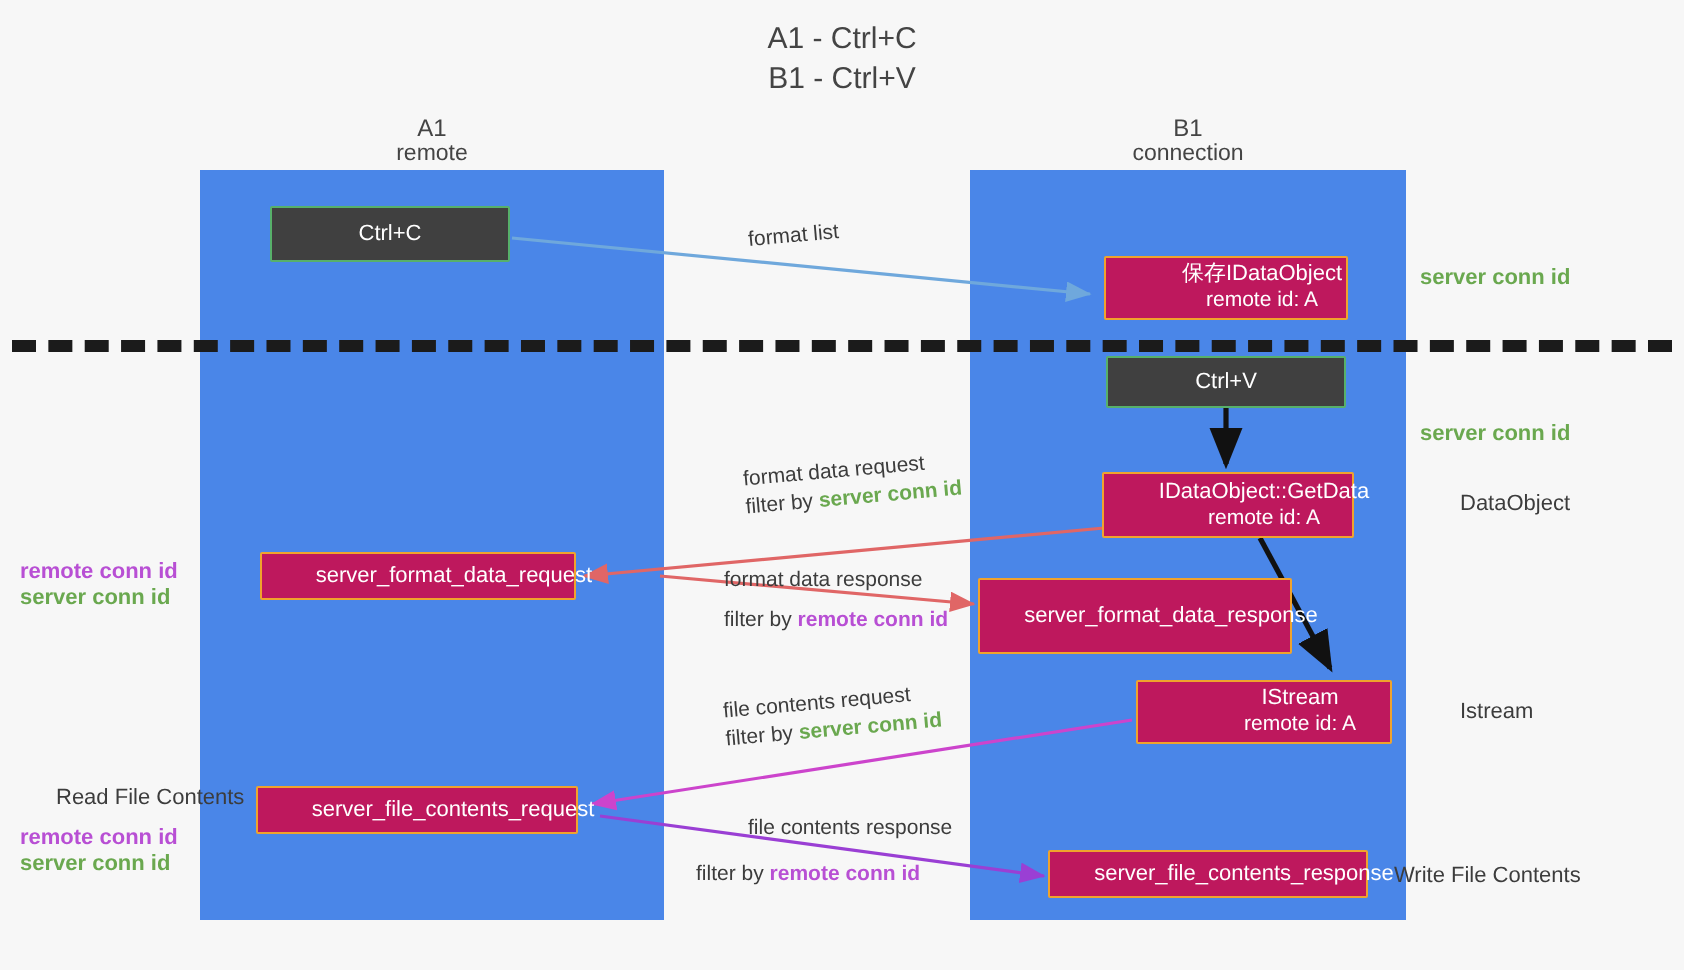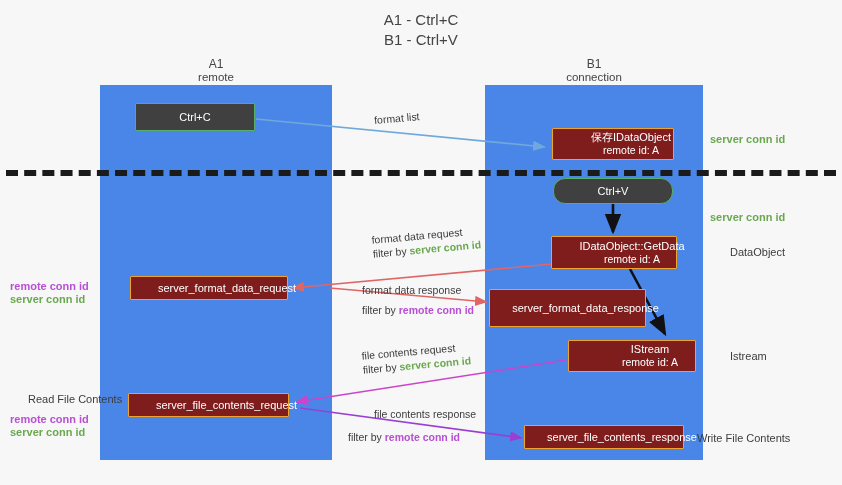--- a/index.html
+++ b/index.html
@@ -49,21 +49,21 @@
     position: absolute;
     box-sizing: border-box;
     display: flex; flex-direction: column;
     align-items: center; justify-content: center;
     text-align: center;
     color: #ffffff;
     font-size: 11px; line-height: 13px;
     border-radius: 1px;
   }
   .node.green { background: #404040; border: 1px solid #57b06a; }
-  .node.orange { background: #7f1d1d; border: 1px solid #f0a32c; padding-left: 36px; }
+  .node.orange { background: #be185d; border: 1px solid #f0a32c; padding-left: 36px; }
   .node .l2 { font-size: 10.5px; }
 
   
   .side-label {
     position: absolute;
     font-size: 11px; line-height: 14px;
   }
   .green-txt { color: #6aa84f; font-weight: bold; }
   .purple-txt { color: #b84fd4; font-weight: bold; }
   .plain-txt { color: #3c3c3c; padding-left: 20px; }
@@ -158,21 +158,21 @@
 
   <div class="node green" style="left:135px; top:103px; width:120px; height:28px;">
     <div>Ctrl+C</div>
   </div>
 
   <div class="node orange" style="left:552px; top:128px; width:122px; height:32px;">
     <div>保存IDataObject</div>
     <div class="l2">remote id: A</div>
   </div>
 
-  <div class="node green" style="left:553px; top:178px; width:120px; height:26px;border-radius:12px;">
+  <div class="node green" style="left:553px; top:178px; width:120px; height:26px;">
     <div>Ctrl+V</div>
   </div>
 
   <div class="node orange" style="left:551px; top:236px; width:126px; height:33px;">
     <div>IDataObject::GetData</div>
     <div class="l2">remote id: A</div>
   </div>
 
   <div class="node orange" style="left:130px; top:276px; width:158px; height:24px;justify-content:center;">
     <div>server_format_data_request</div>

